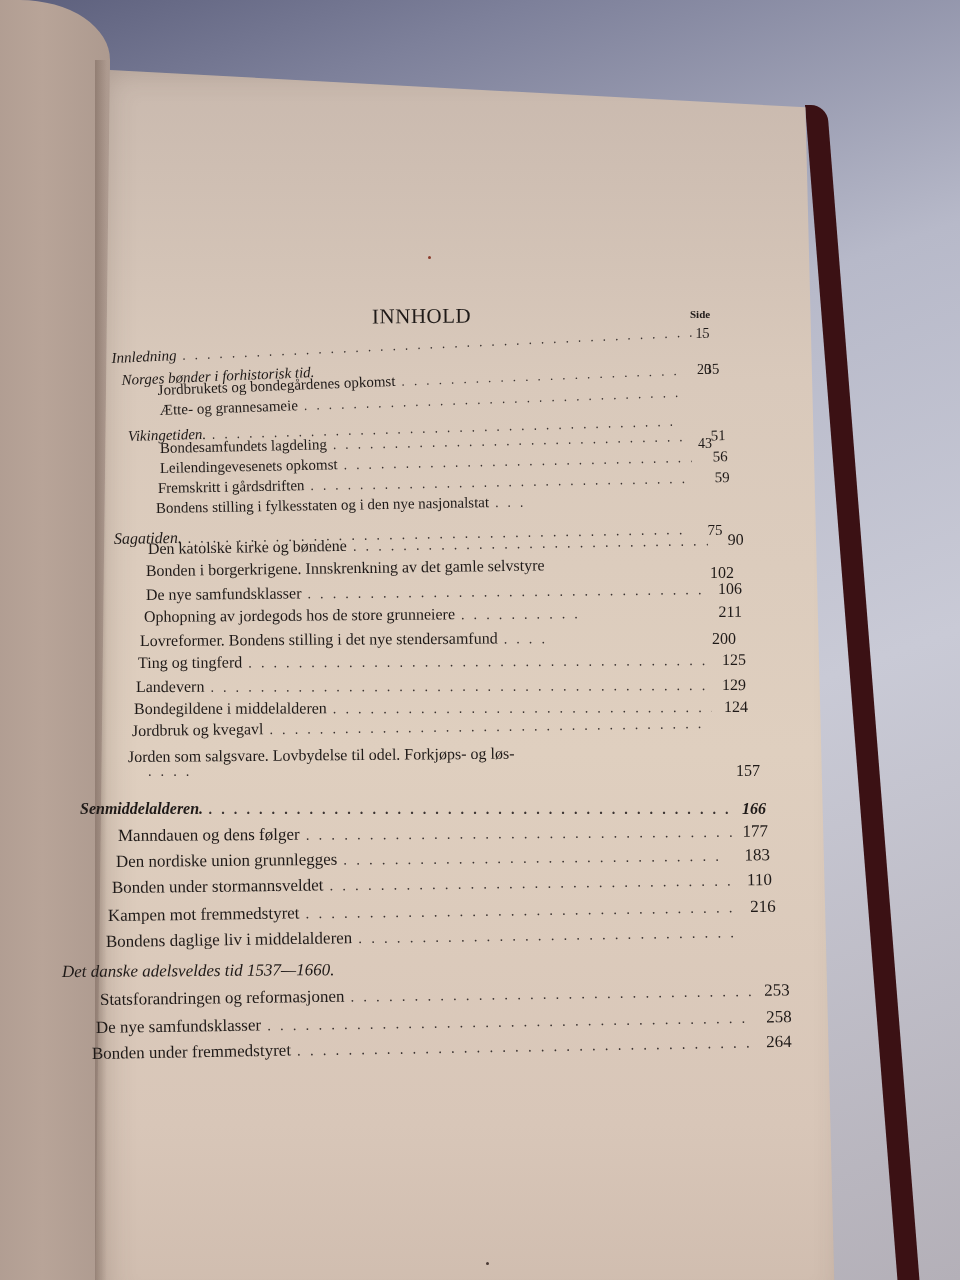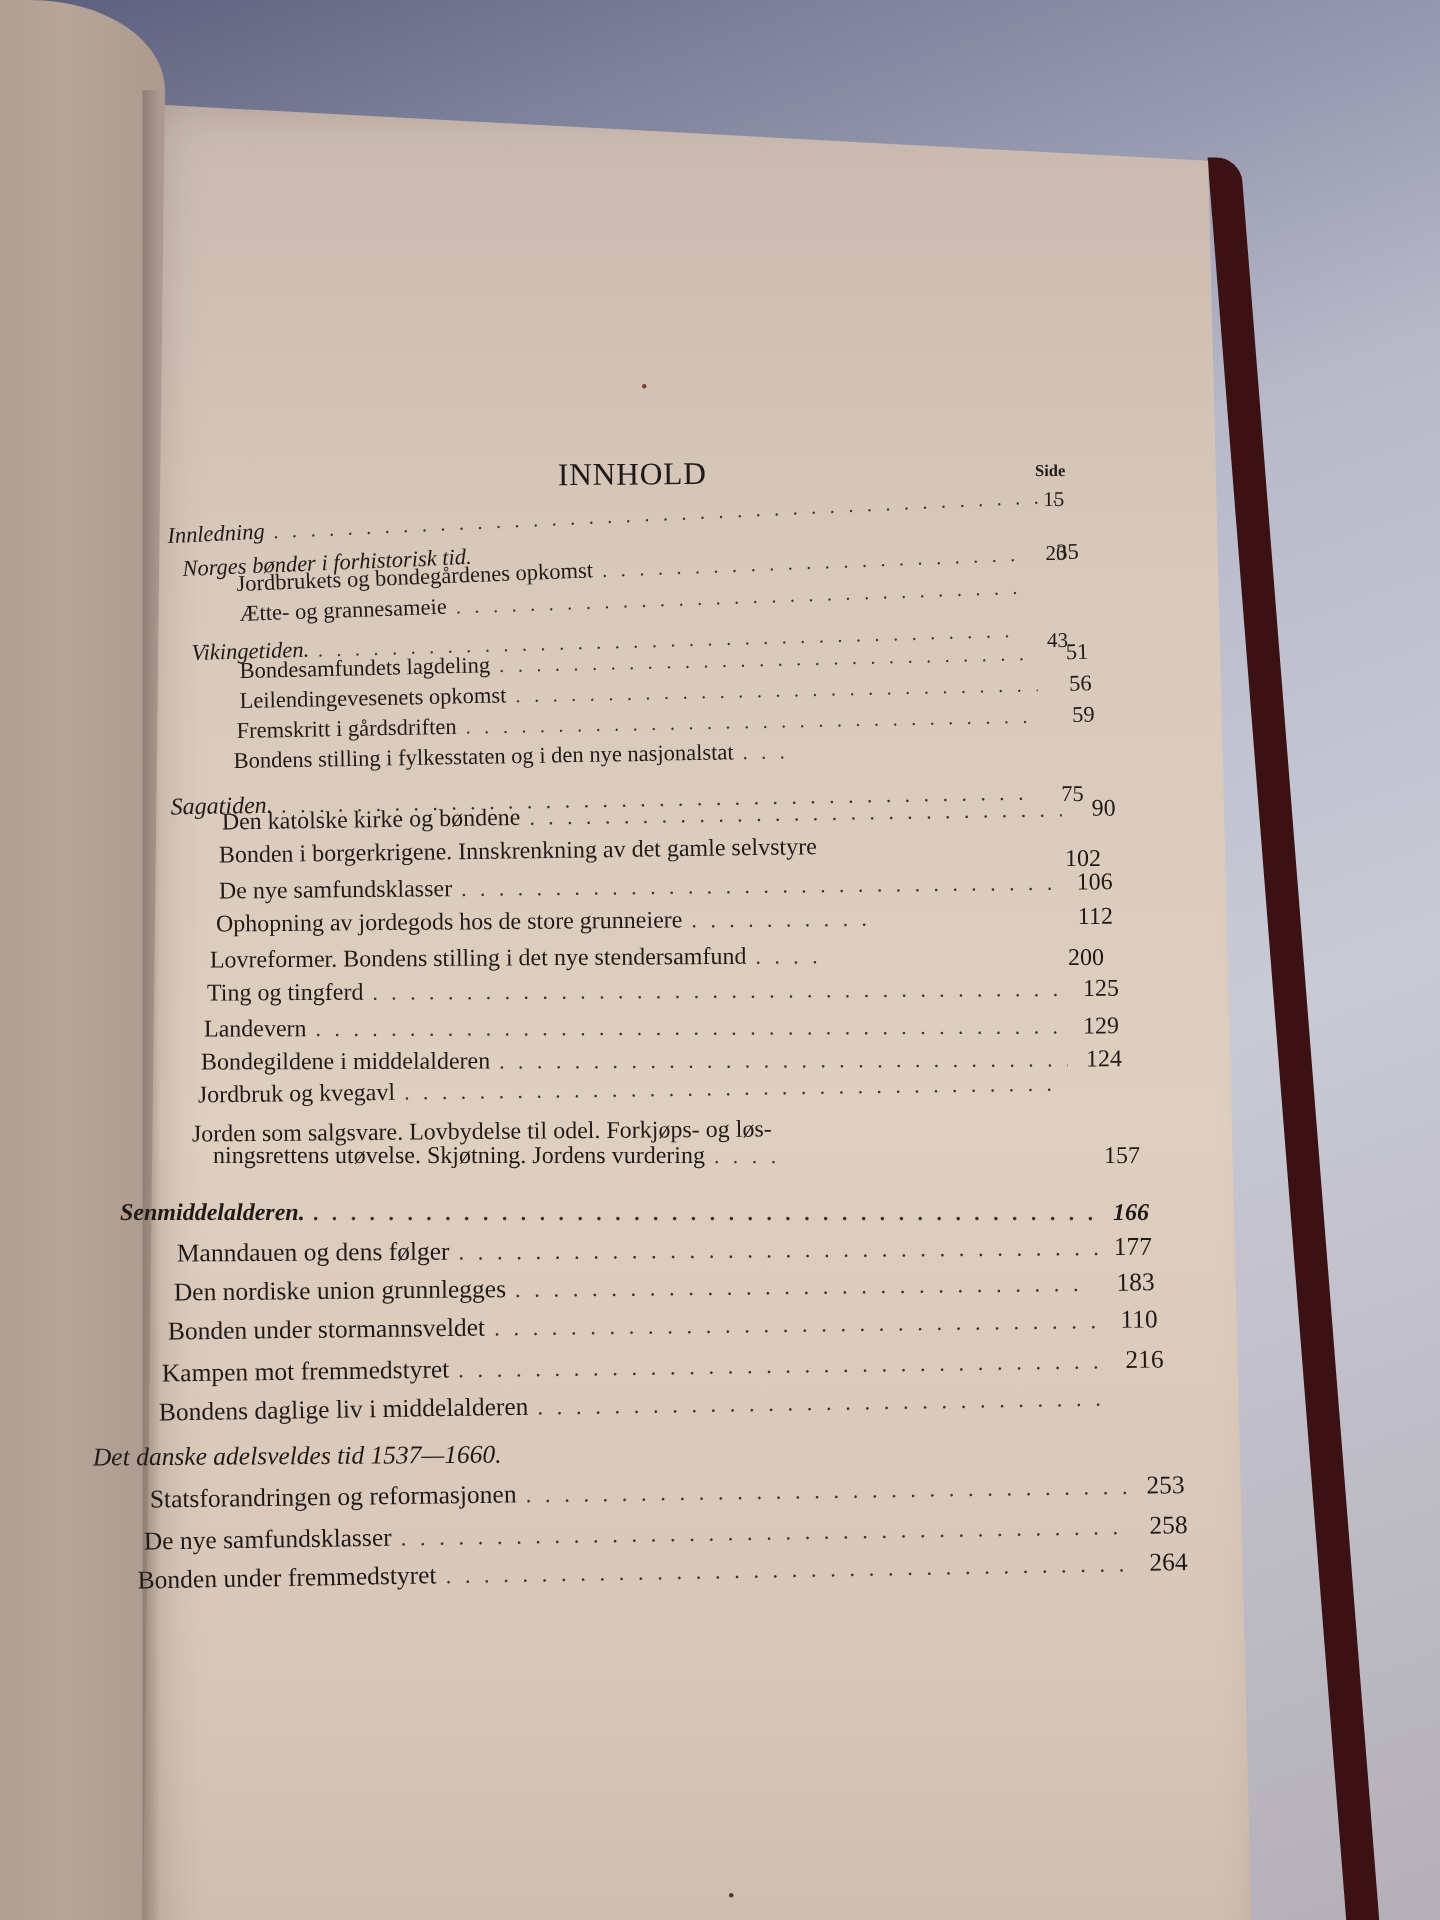--- a/index.html
+++ b/index.html
@@ -137,21 +137,21 @@
     <span class="label">Jordbrukets og bondegårdenes opkomst</span>
     <span class="dots">........................</span>
     <span class="page-no">35</span>
   </div>
 
   <div class="toc-row" style="left:160px; top:402px; width:530px; font-size:15px; transform:rotate(-2deg);">
     <span class="label">Ætte- og grannesameie</span>
     <span class="dots">.......................................</span>
   </div>
 
-  <div class="page-number-free" style="left:690px; top:420px; font-size:14px; width:30px;">43</div>
+  <div class="page-number-free" style="left:690px; top:436px; font-size:14px; width:30px;">43</div>
   <div class="toc-row part" style="left:128px; top:428px; width:560px; font-size:15px; transform:rotate(-1.6deg);">
     <span class="label">Vikingetiden.</span>
     <span class="dots">....................................................</span>
   </div>
 
   <div class="toc-row" style="left:160px; top:440px; width:566px; font-size:15px; transform:rotate(-1.3deg);">
     <span class="label">Bondesamfundets lagdeling</span>
     <span class="dots">.................................</span>
     <span class="page-no">51</span>
   </div>
@@ -192,21 +192,21 @@
 
   <div class="toc-row" style="left:146px; top:586px; width:596px; font-size:16px; transform:rotate(-0.6deg);">
     <span class="label">De nye samfundsklasser</span>
     <span class="dots">..................................</span>
     <span class="page-no">106</span>
   </div>
 
   <div class="toc-row" style="left:144px; top:608px; width:598px; font-size:16px; transform:rotate(-0.5deg);">
     <span class="label">Ophopning av jordegods hos de store grunneiere</span>
     <span class="dots">..........</span>
-    <span class="page-no">112</span>
+    <span class="page-no">211</span>
   </div>
 
   <div class="toc-row" style="left:140px; top:632px; width:604px; font-size:16px; transform:rotate(-0.4deg);">
     <span class="label">Lovreformer. Bondens stilling i det nye stendersamfund</span>
     <span class="dots">....</span>
   </div>
   <div class="page-number-free" style="left:706px; top:630px; font-size:16px; width:36px;">200</div>
 
   <div class="toc-row" style="left:138px; top:654px; width:608px; font-size:16px; transform:rotate(-0.3deg);">
     <span class="label">Ting og tingferd</span>
@@ -228,21 +228,20 @@
 
   <div class="toc-row" style="left:132px; top:722px; width:580px; font-size:16px; transform:rotate(-0.8deg);">
     <span class="label">Jordbruk og kvegavl</span>
     <span class="dots">..............................................</span>
   </div>
 
   <div class="toc-row" style="left:128px; top:748px; width:600px; font-size:16px; transform:rotate(-0.5deg);">
     <span class="label">Jorden som salgsvare. Lovbydelse til odel. Forkjøps- og løs-</span>
   </div>
   <div class="toc-row" style="left:142px; top:762px; width:618px; font-size:16px;">
-    <span class="label">ningsrettens utøvelse. Skjøtning. Jordens vurdering</span>
     <span class="dots">....</span>
     <span class="page-no">157</span>
   </div>
 
   <div class="toc-row part" style="left:80px; top:800px; width:686px; font-size:16px;font-weight:bold;">
     <span class="label">Senmiddelalderen.</span>
     <span class="dots">..................................................</span>
     <span class="page-no">166</span>
   </div>
 

